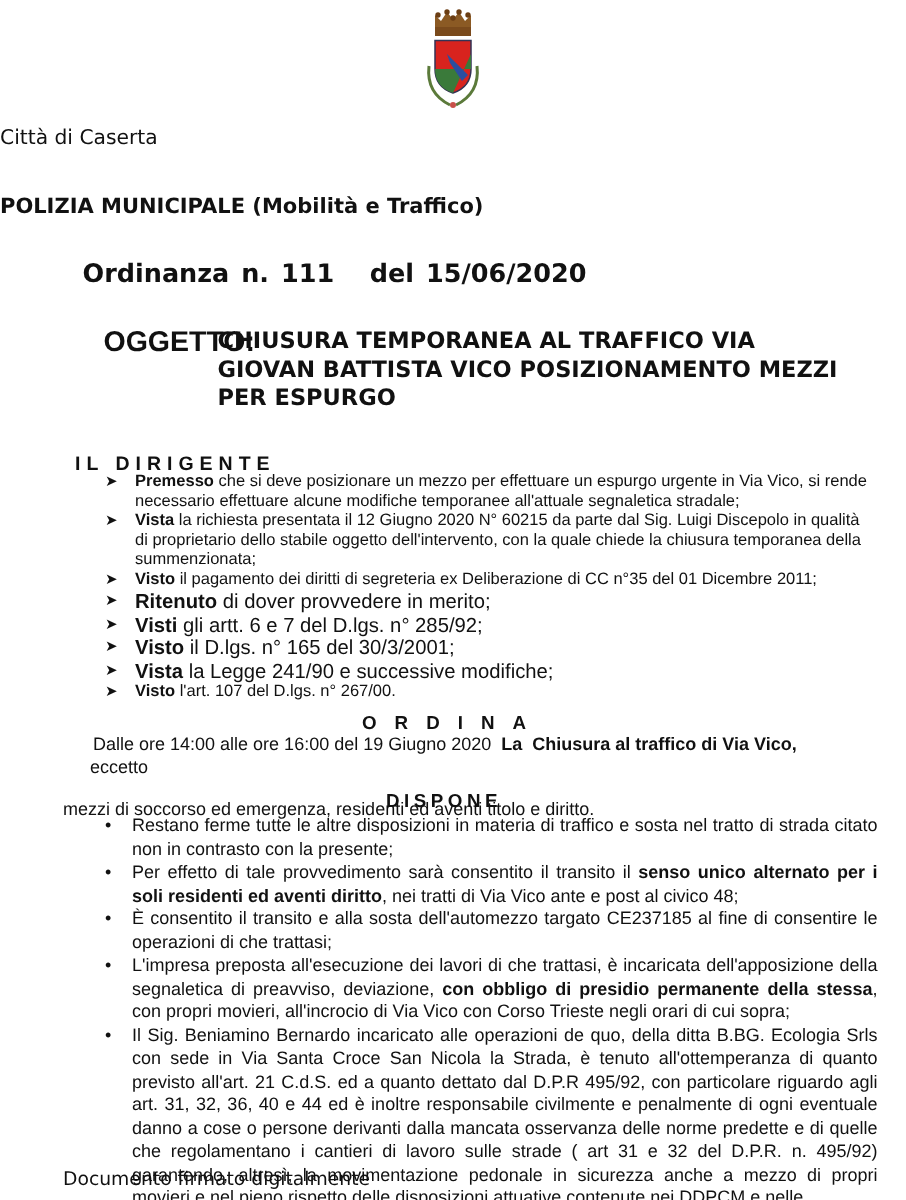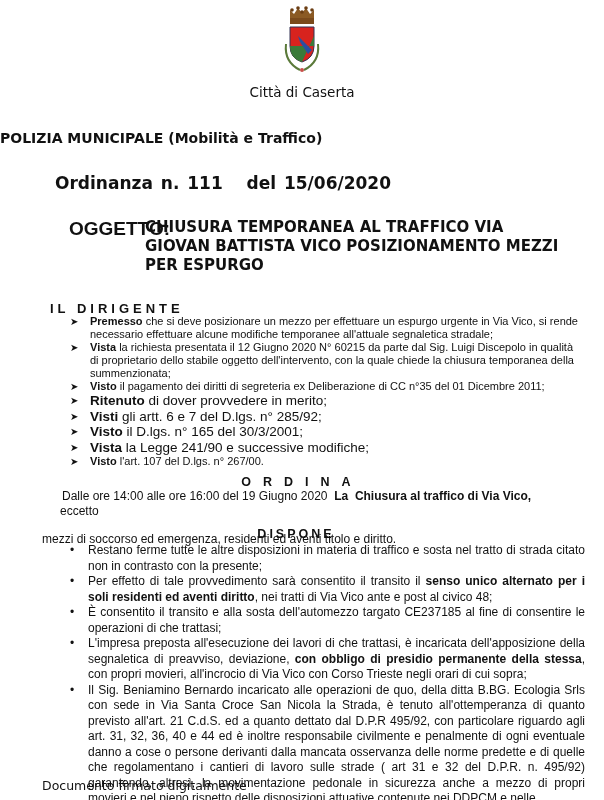--- a/index.html
+++ b/index.html
@@ -1,19 +1,19 @@
 <!DOCTYPE html>
 <html><head>
 <meta charset="utf-8">
 <style>
   html, body { margin:0; padding:0; background:#ffffff; }
   body { width:604px; height:800px; overflow:hidden; position:relative; color:#111; font-family:"Liberation Sans", sans-serif; }
   .abs { position:absolute; }
   .crest { left:278px; top:6px; width:48px; height:72px; }
-  .city { left:0; width:604px; top:84px; text-align:center; font-family:"DejaVu Sans", sans-serif; font-size:13.5px; }
+  .city { left:0; width:604px; top:84px; font-family:"DejaVu Sans", sans-serif; font-size:13.5px; }
   .dept { left:0; width:604px; top:130px; text-align:left; font-family:"DejaVu Sans", sans-serif; font-weight:bold; font-size:14px; }
   .ord { left:55px; top:173px; font-family:"DejaVu Sans", sans-serif; font-weight:bold; font-size:17px; word-spacing:2px; }
   .ogg-label { left:69px; top:218px; font-family:Liberation Sans, sans-serif; font-weight:bold; font-size:19px; }
   .ogg-text { left:145px; top:218px; width:420px; font-family:"DejaVu Sans", sans-serif; font-weight:bold; font-size:15px; line-height:19px; }
   .dirigente { left:50px; top:301px; font-weight:bold; font-size:13px; letter-spacing:4px; }
   ul.arrows { list-style:none; margin:0; padding:0; position:absolute; left:70px; top:315px; width:510px; }
   ul.arrows li { position:relative; padding-left:20px; font-size:11px; line-height:13px; }
   ul.arrows li.big { font-size:13.5px; line-height:15.5px; }
   ul.arrows li .mk { position:absolute; left:0; top:0; font-size:10px; }
   ul.arrows li .lead { font-weight:bold; }

